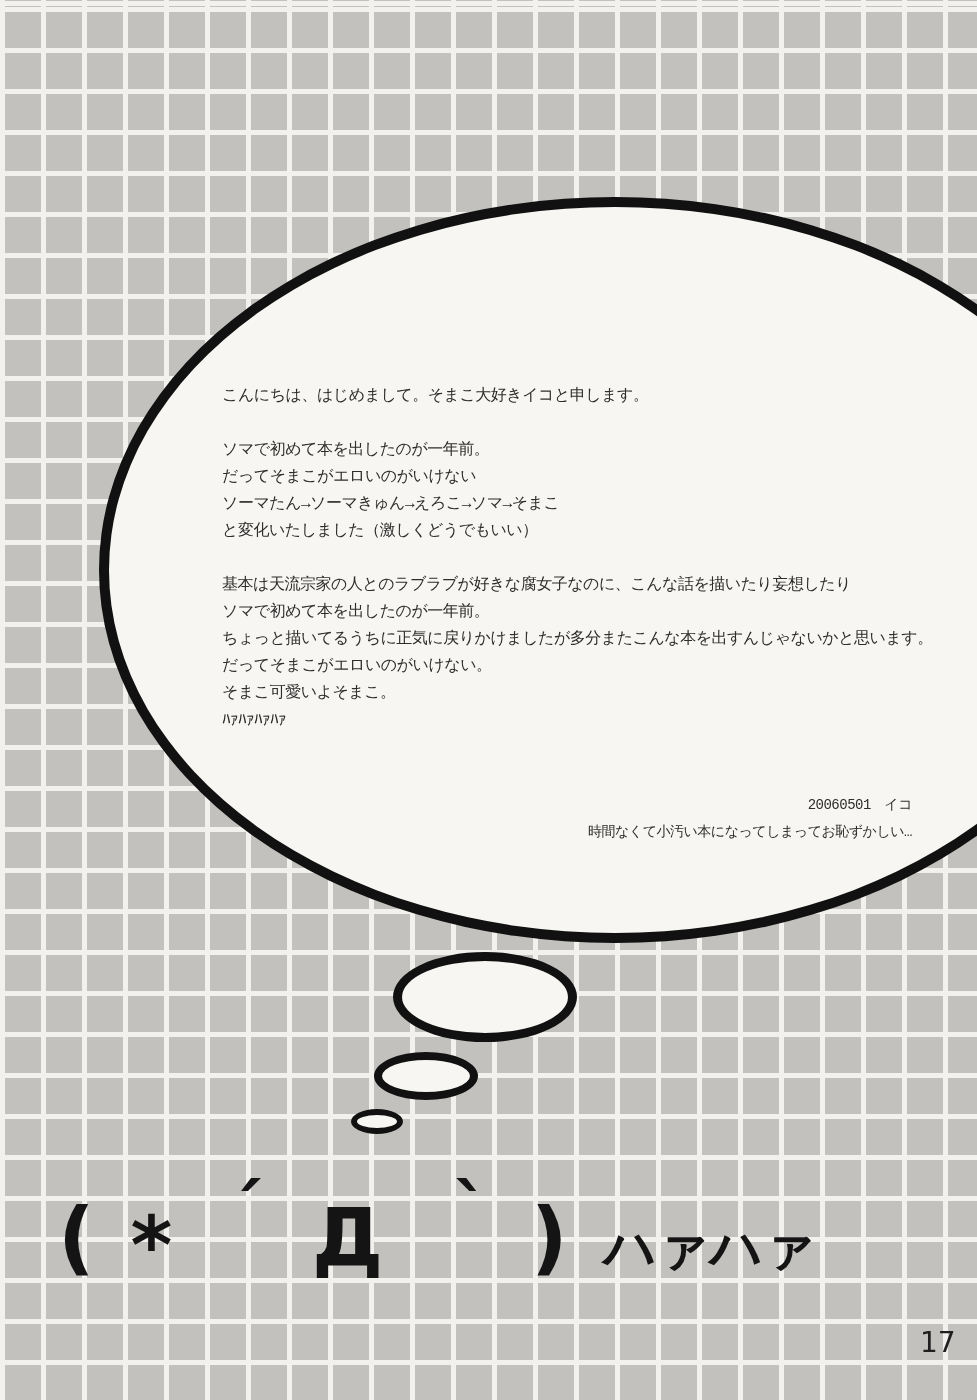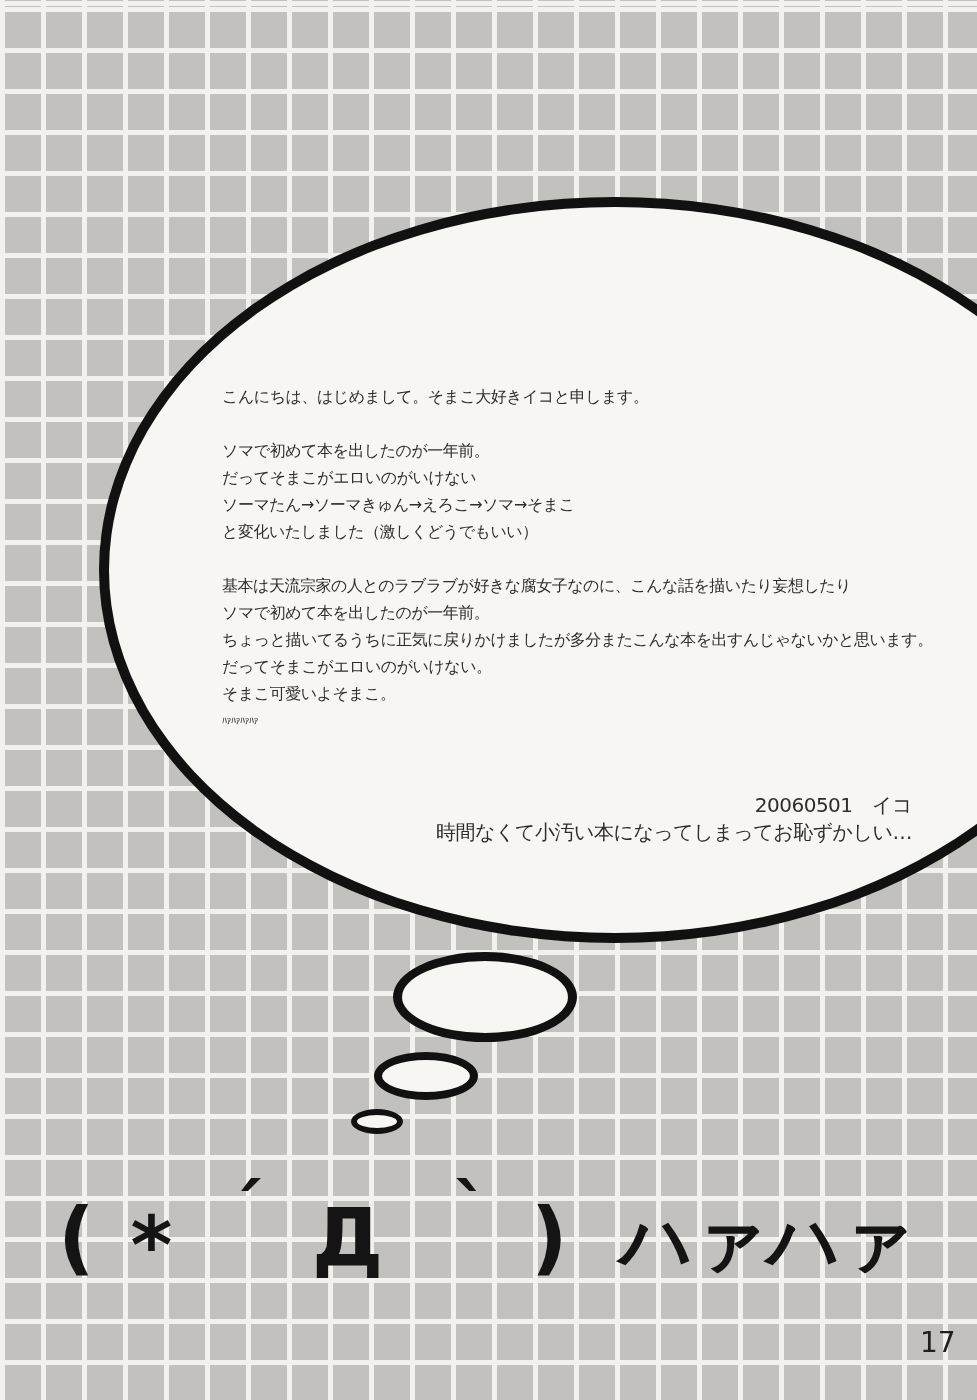--- a/index.html
+++ b/index.html
@@ -29,28 +29,28 @@
   .bubble-text {
     position: absolute;
     left: 222px;
     top: 383px;
     width: 710px;
     font-size: 16px;
     letter-spacing: -0.5px;
     line-height: 27px;
     color: #2d2d2d;
   }
-  .tl { min-height: 27px; white-space: nowrap; }
-  .tl.haa { font-size: 10px; }
+  .tl { min-height: 27px; white-space: nowrap; font-family: Liberation Mono, monospace; }
+  .tl.haa { font-size: 17px; }
   .signoff {
     position: absolute;
     right: 65px;
     top: 792px;
     text-align: right;
-    font-size: 20px;
+    font-size: 14px;
     letter-spacing: -0.5px;
     line-height: 27px;
     color: #2d2d2d;
   }
   .emoticon {
     position: absolute;
     left: 58px;
     top: 1178px;
     height: 120px;
     color: #141414;
@@ -59,21 +59,21 @@
     line-height: 120px;
     white-space: nowrap;
   }
   .emoticon span { display: inline-block; }
   .e-open  { }
   .e-star  { margin-left: 8px;  position: relative; top: 8px; }
   .e-acute { margin-left: 28px; position: relative; top: -30px; font-size: 72px; }
   .e-da    { margin-left: 20px; }
   .e-grave { margin-left: 42px; position: relative; top: -30px; font-size: 72px; }
   .e-close { margin-left: 14px; }
-  .e-haa   { margin-left: 24px; font-size: 72px; }
+  .e-haa   { margin-left: 8px; font-size: 52px; }
   .page-number {
     position: absolute;
     left: 920px;
     top: 1326px;
     font-size: 28px;
     color: #1f1f1f;
   }
 </style>
 </head>
 <body>

